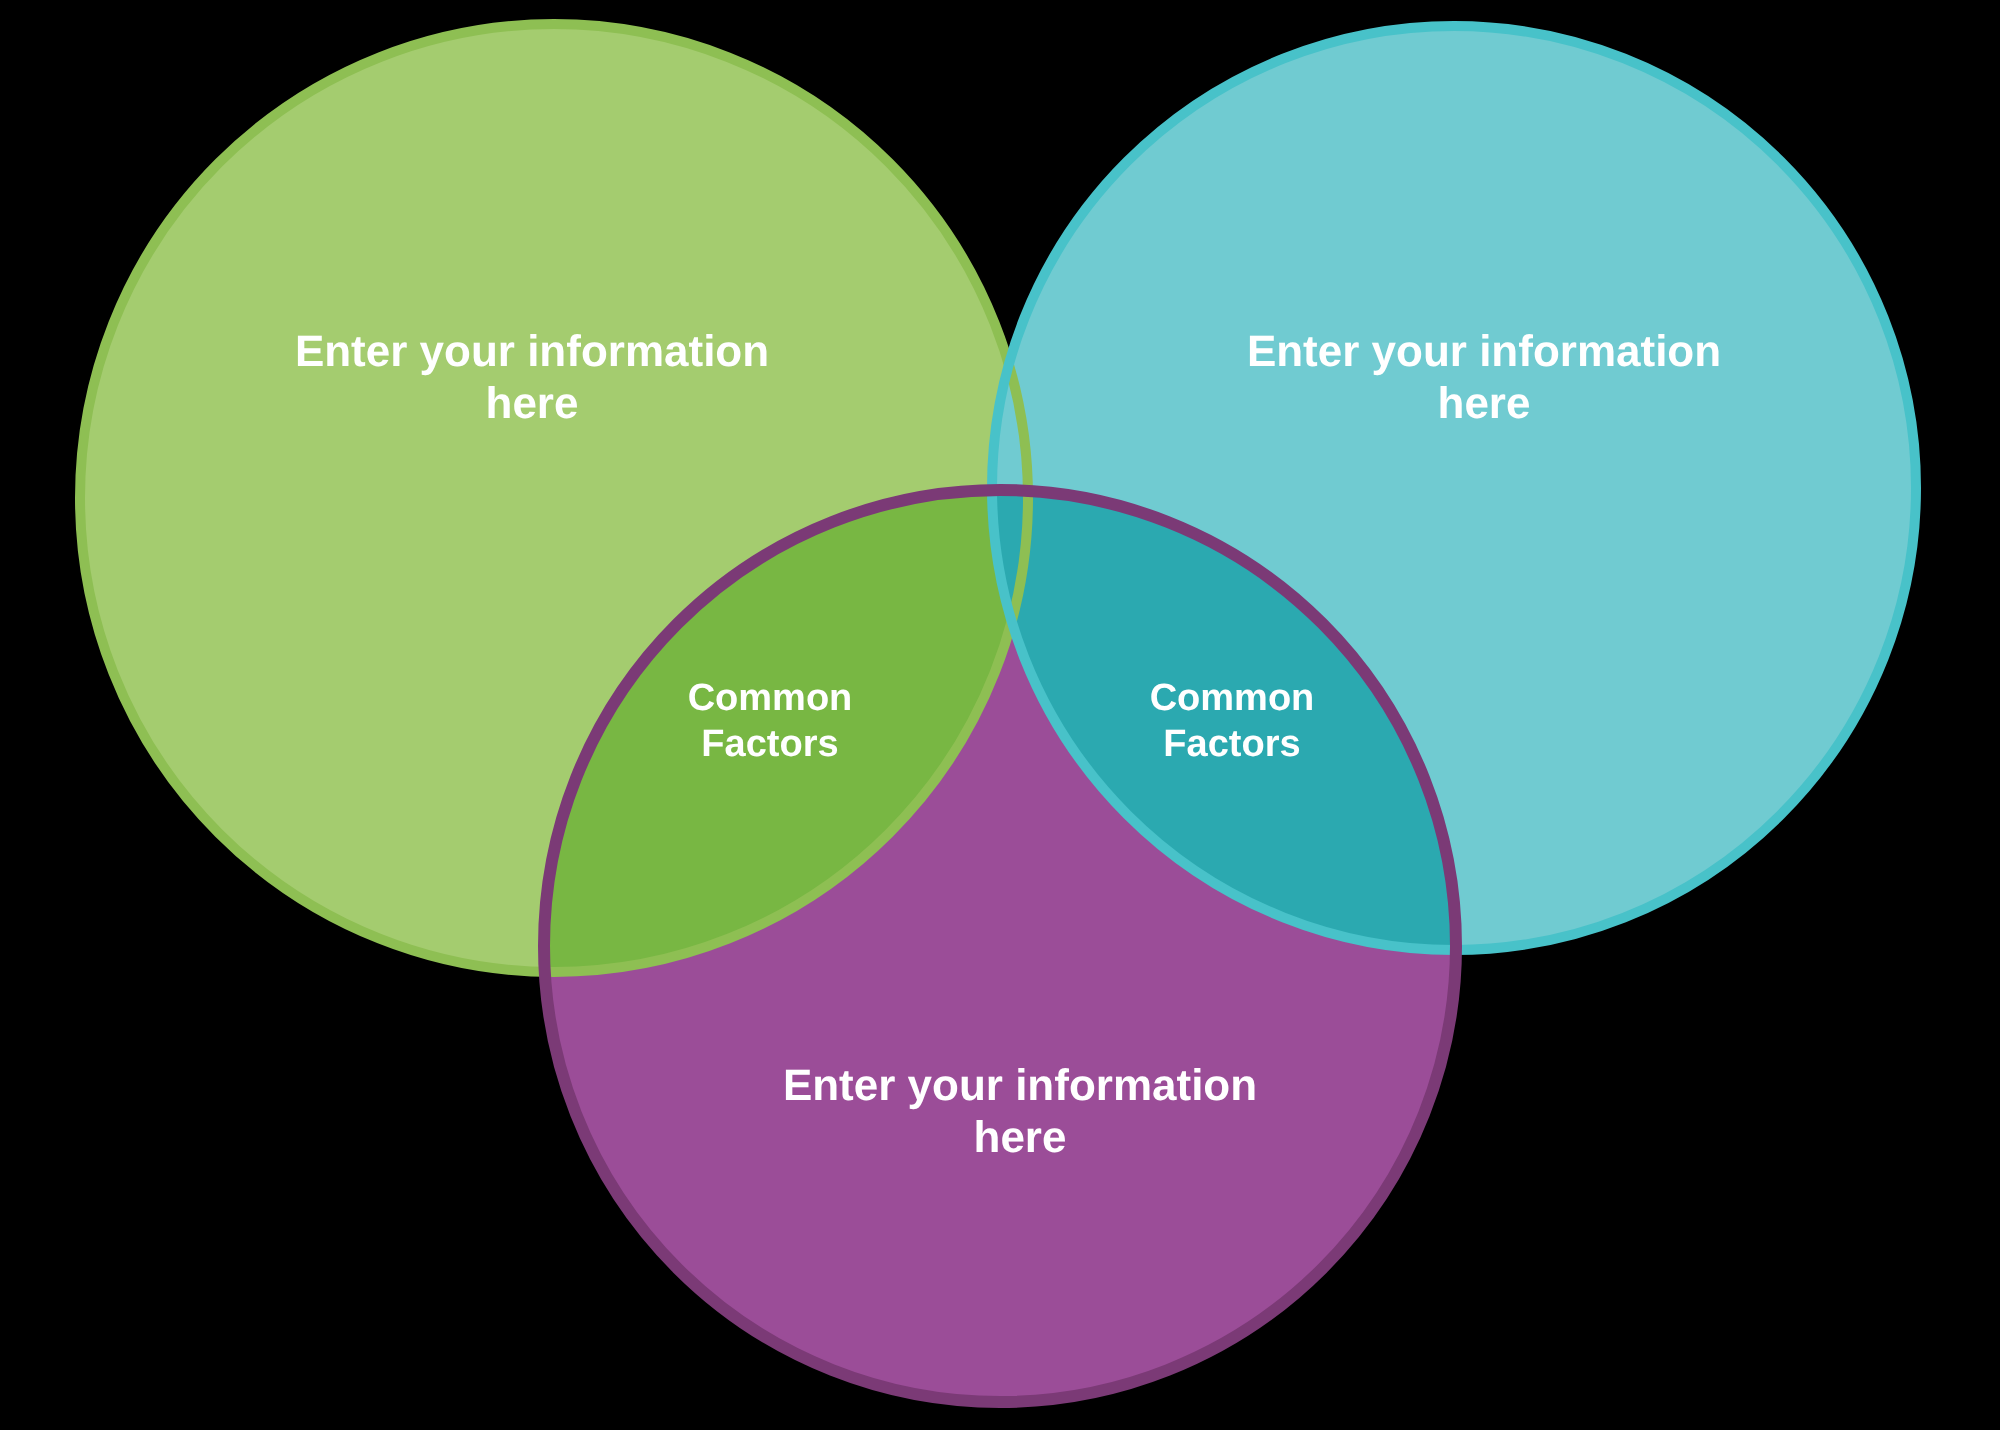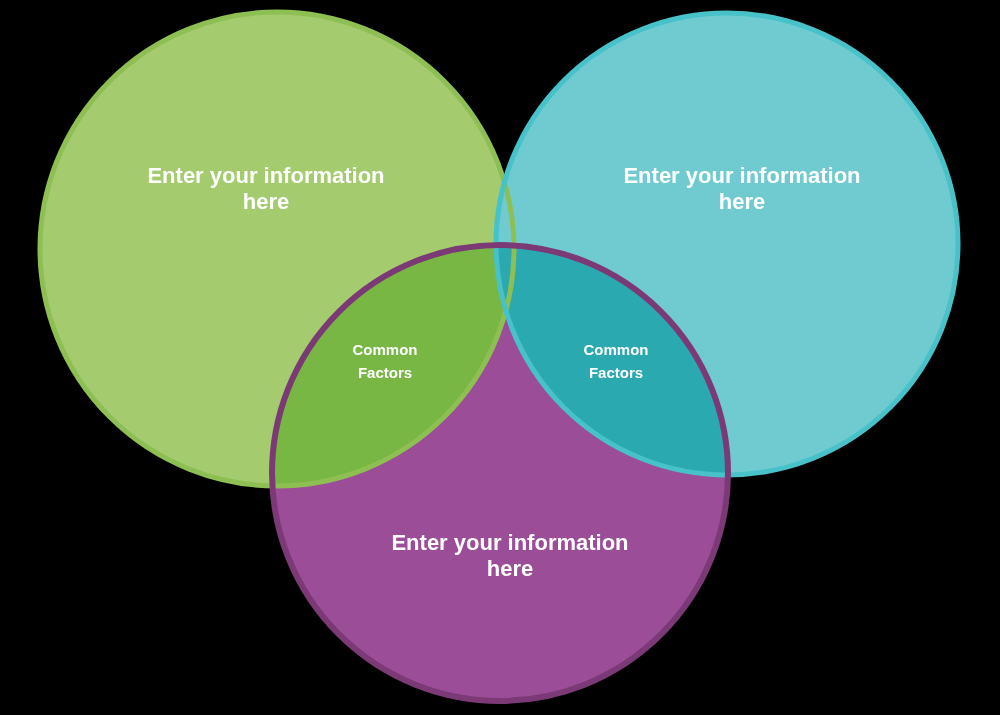--- a/index.html
+++ b/index.html
@@ -31,21 +31,21 @@
     text-align: center;
     white-space: pre-line;
     cursor: default;
   }
   .label.main {
     font-size: 22px;
     line-height: 26px;
     width: 320px;
   }
   .label.common {
-    font-size: 15px;
+    font-size: 19px;
     line-height: 23px;
     width: 160px;
   }
 </style>
 </head>
 <body>
 
 <div class="stage">
 
   <svg class="venn-svg" viewBox="0 0 1000 715">

